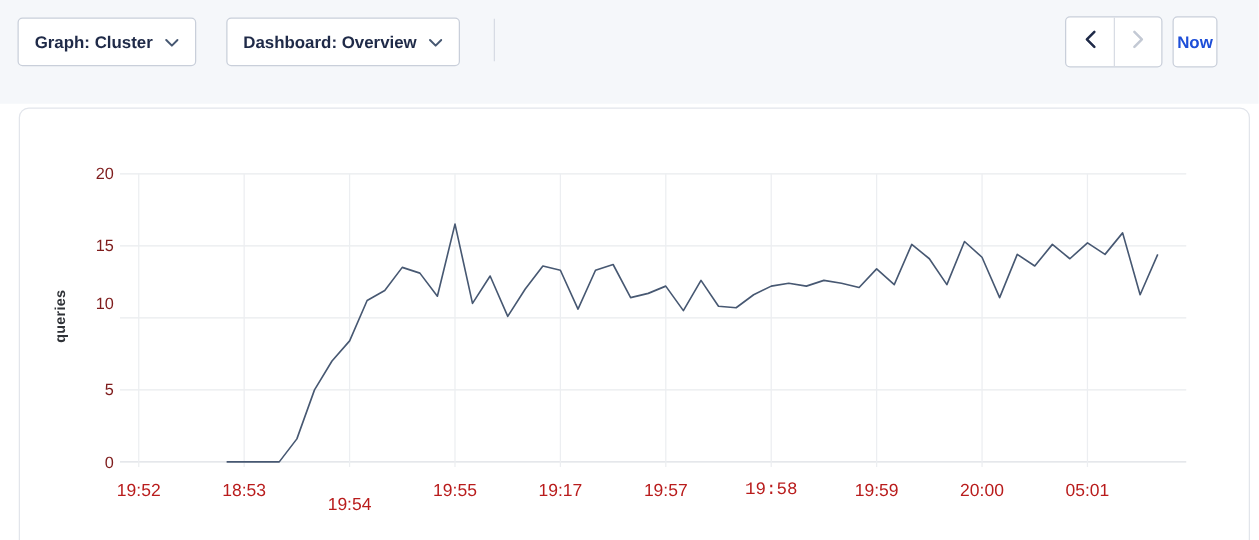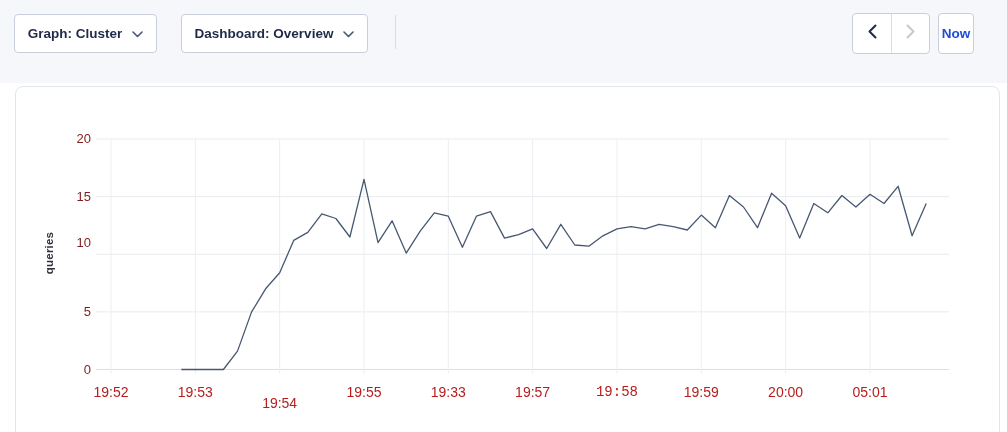--- a/index.html
+++ b/index.html
@@ -161,24 +161,24 @@
     <div class="yaxis-title">queries</div>
     <div id="ylabs">
         <div class="ylab" style="top: 274.5px;">0</div>
         <div class="ylab" style="top: 216.875px;">5</div>
         <div class="ylab" style="top: 148px; text-align: right;">10</div>
         <div class="ylab" style="top: 101.625px;">15</div>
         <div class="ylab" style="top: 44px;">20</div>
       </div>
     <div id="xlabs">
         <div class="xlab" style="left: 63px;">19:52</div>
-        <div class="xlab" style="left: 147.33px;">19:53</div>
+        <div class="xlab" style="left: 147.33px;">18:53</div>
         <div class="xlab" style="left: 231.66px; margin-top: 11px;">19:54</div>
         <div class="xlab" style="left: 315.99px; text-align: center;">19:55</div>
-        <div class="xlab" style="left: 400.32px;">19:33</div>
+        <div class="xlab" style="left: 400.32px;">19:17</div>
         <div class="xlab" style="left: 484.65px;">19:57</div>
         <div class="xlab" style="left: 568.98px; font-family: Liberation Mono, monospace;">19:58</div>
         <div class="xlab" style="left: 653.31px;">19:59</div>
         <div class="xlab" style="left: 737.64px;">20:00</div>
         <div class="xlab" style="left: 821.97px;">05:01</div>
       </div>
   </div>
 </div>
 
 </body></html>

